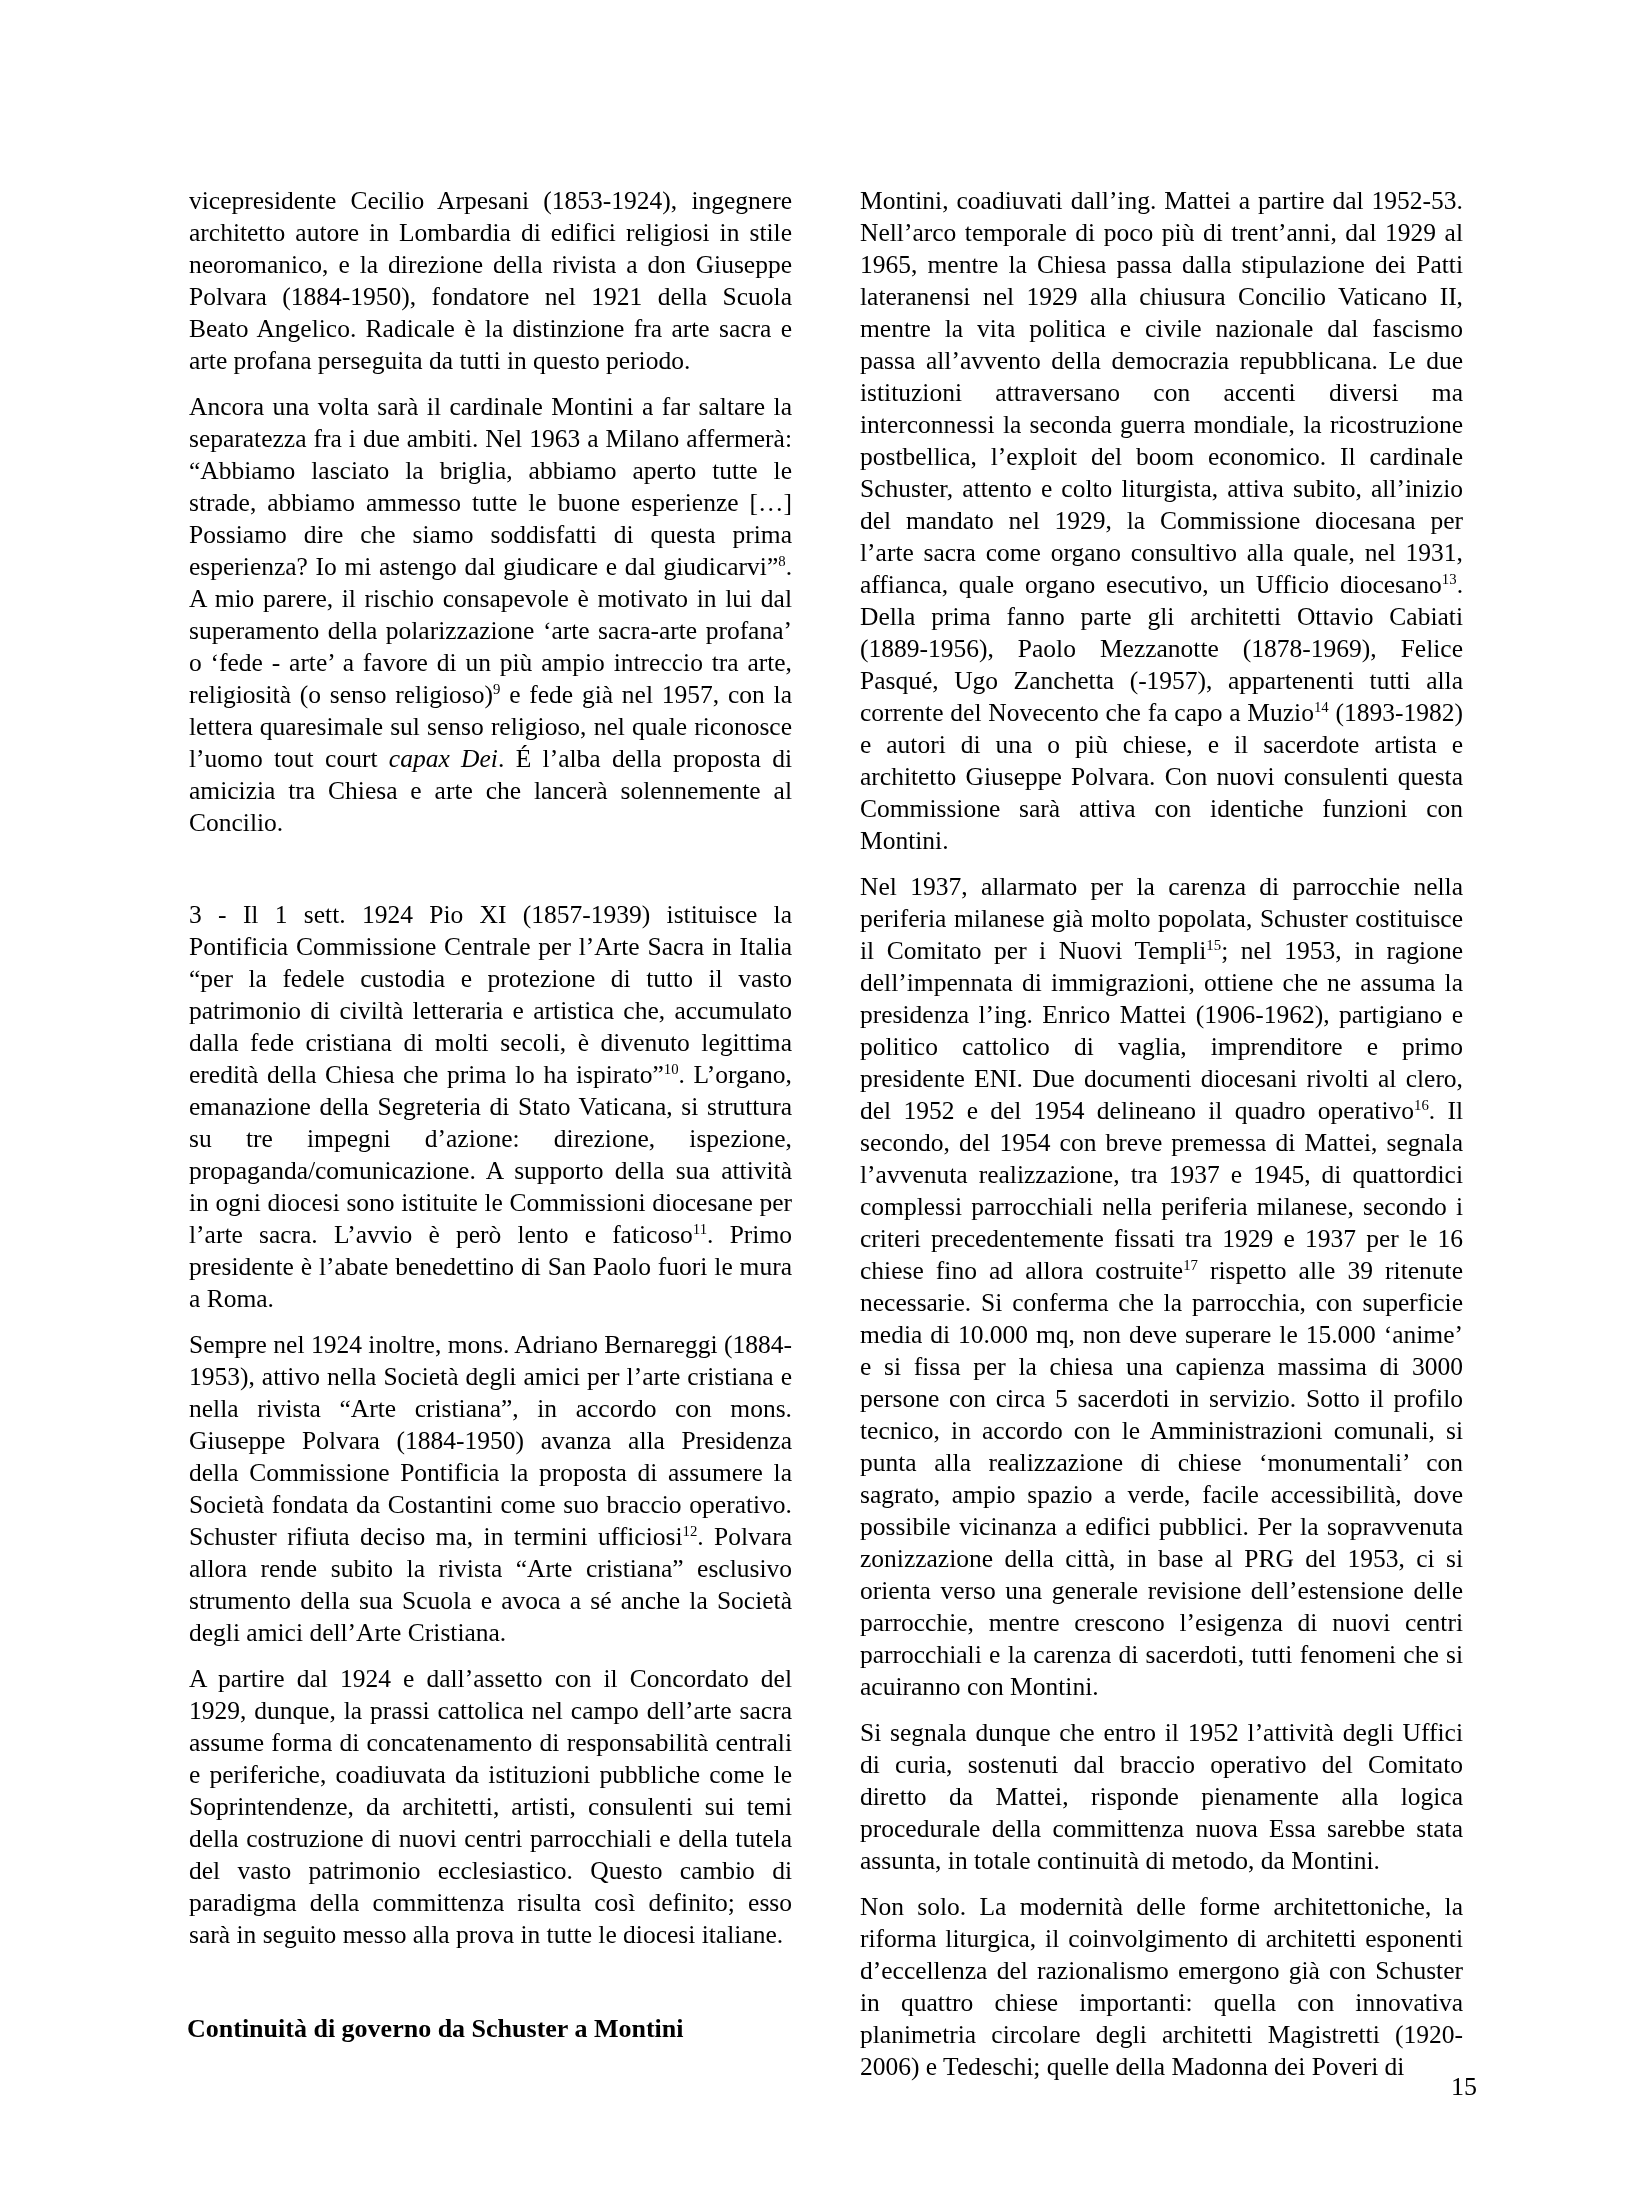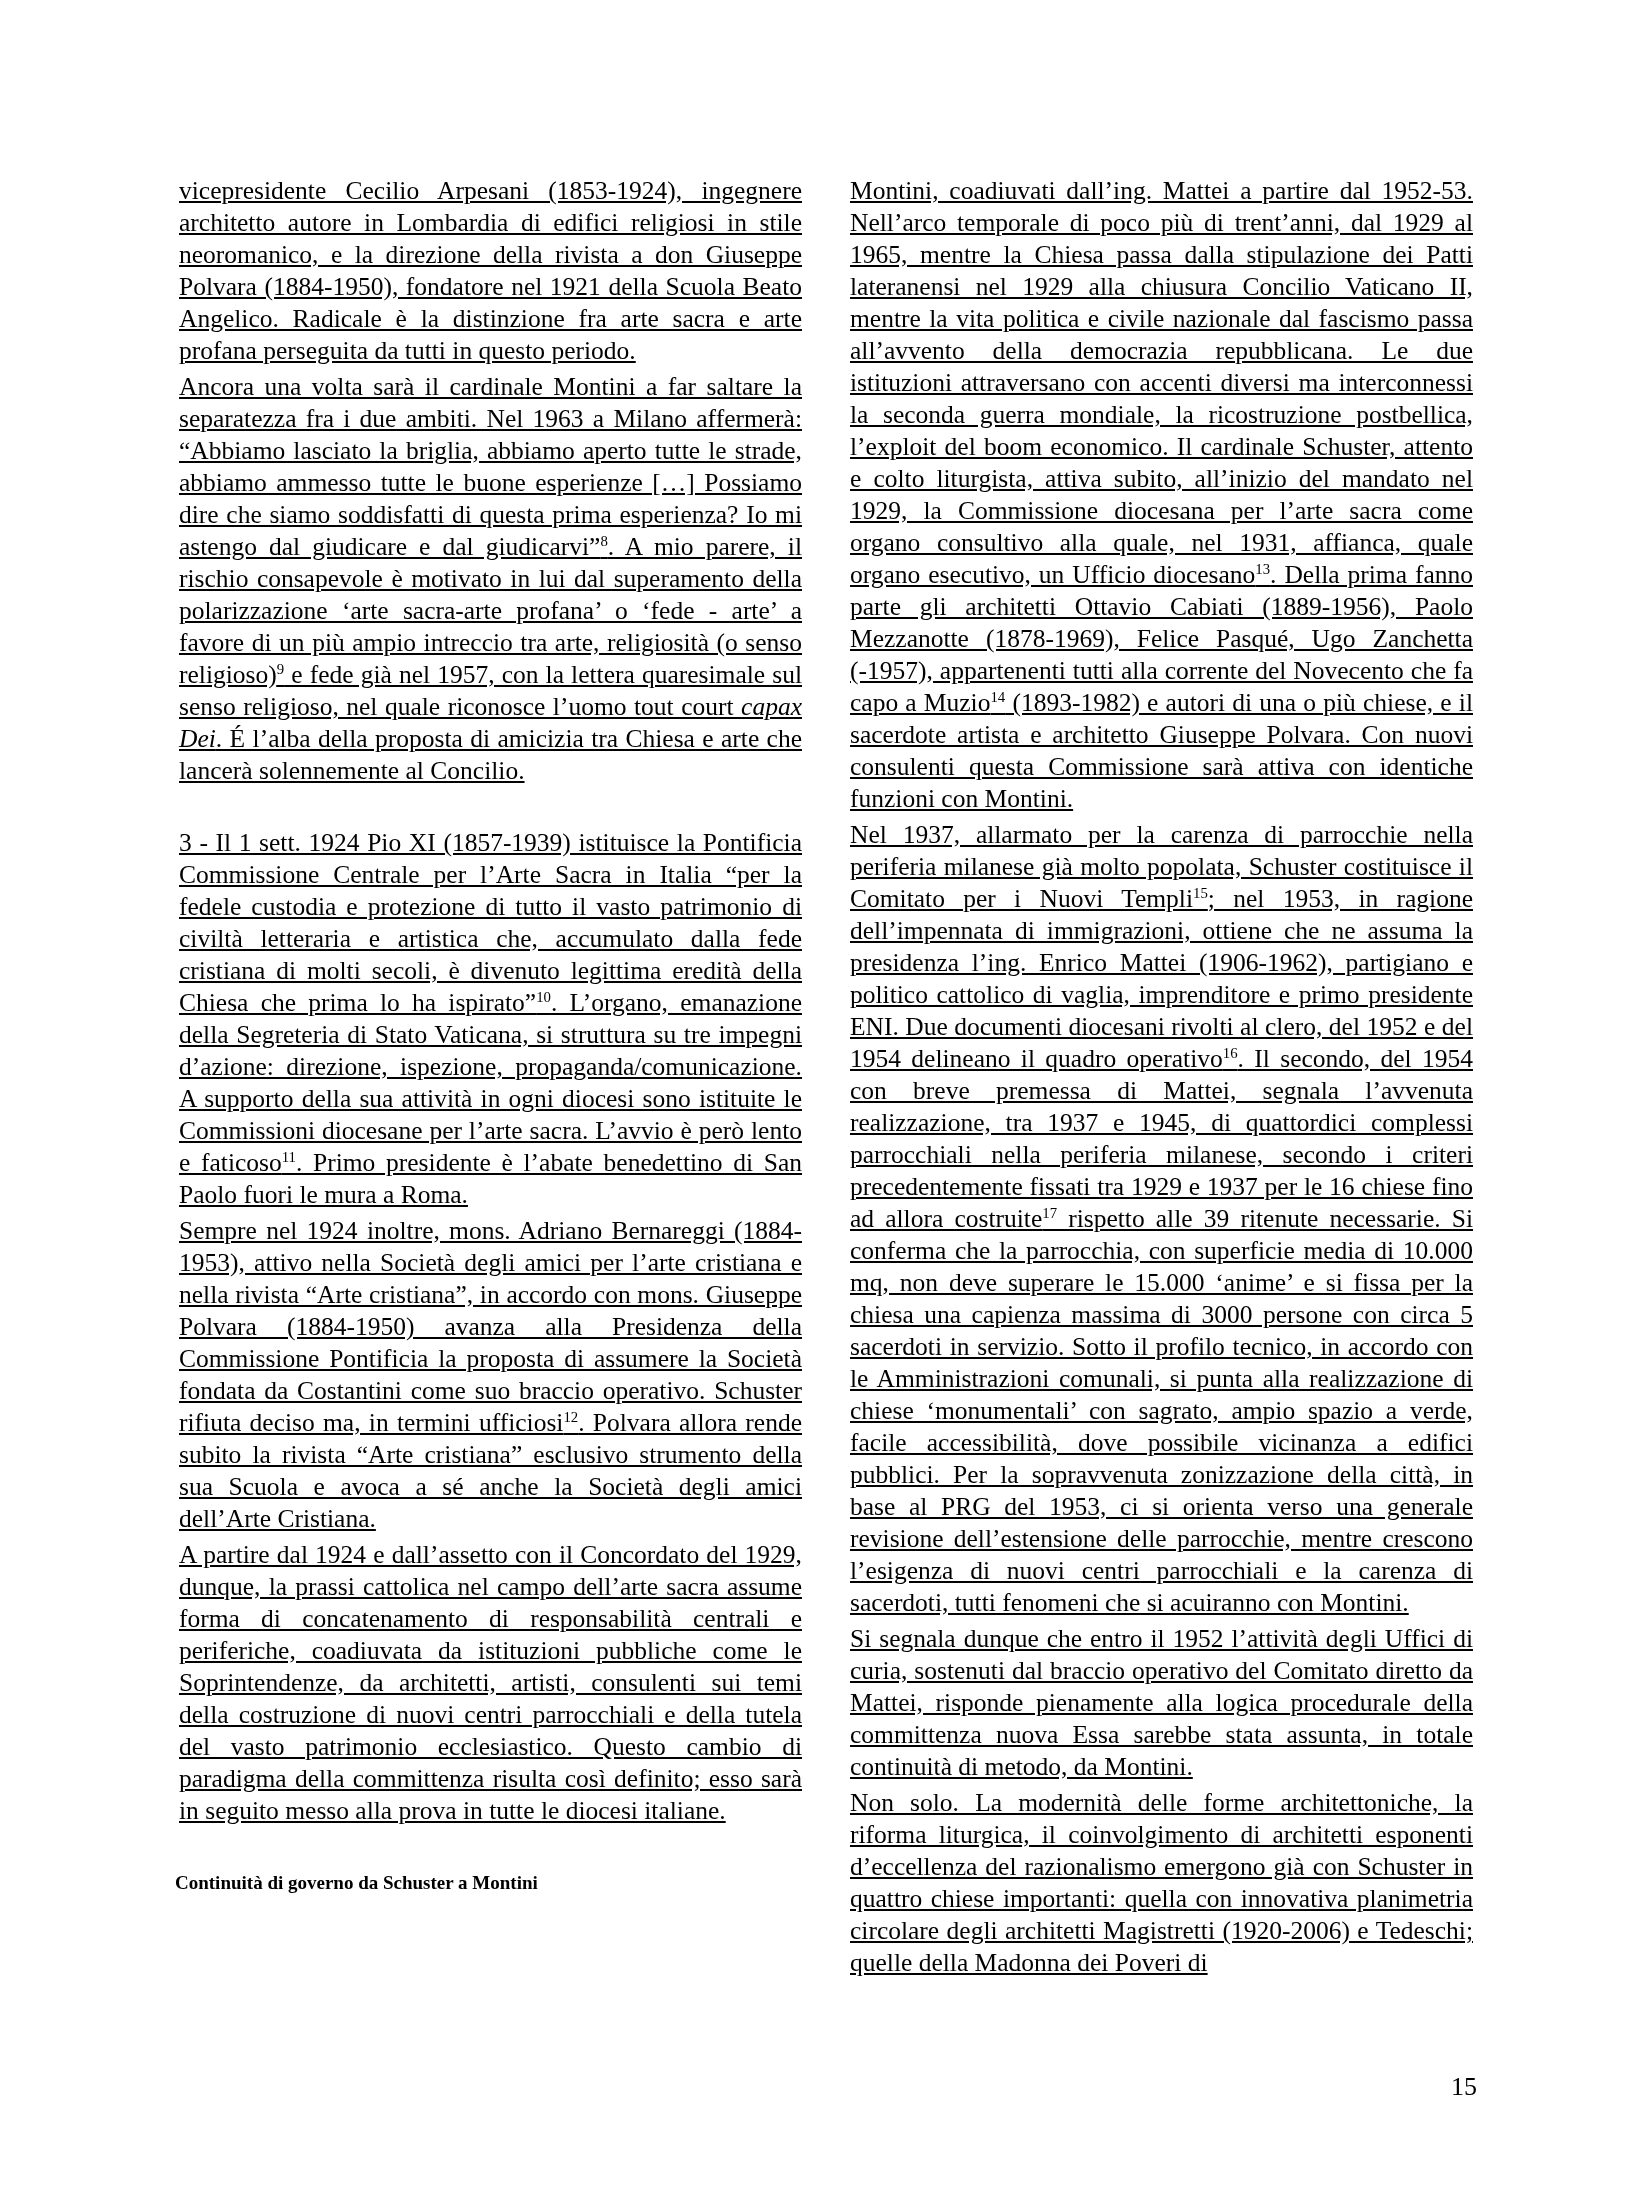--- a/index.html
+++ b/index.html
@@ -27,28 +27,27 @@
   }
   .col {
     width: 631px;
     font-size: 25.5px;
     line-height: 32px;
     text-align: justify;
     text-justify: inter-word;
     hyphens: none;
   }
   .col p {
-    margin: 4px;
+    margin: 14px;
     padding: 0;
-    text-decoration: underline;
   }
   .col h2 {
-    margin: 0;
+    margin: 12px;
     padding: 0;
-    font-size: 19px;
+    font-size: 26px;
     line-height: 32px;
     font-weight: bold;
   }
   .col sup {
     font-size: 0.58em;
     line-height: 0;
     vertical-align: super;
   }
   .col em { font-style: italic; }
   .spacer-line { height: 32px; }

